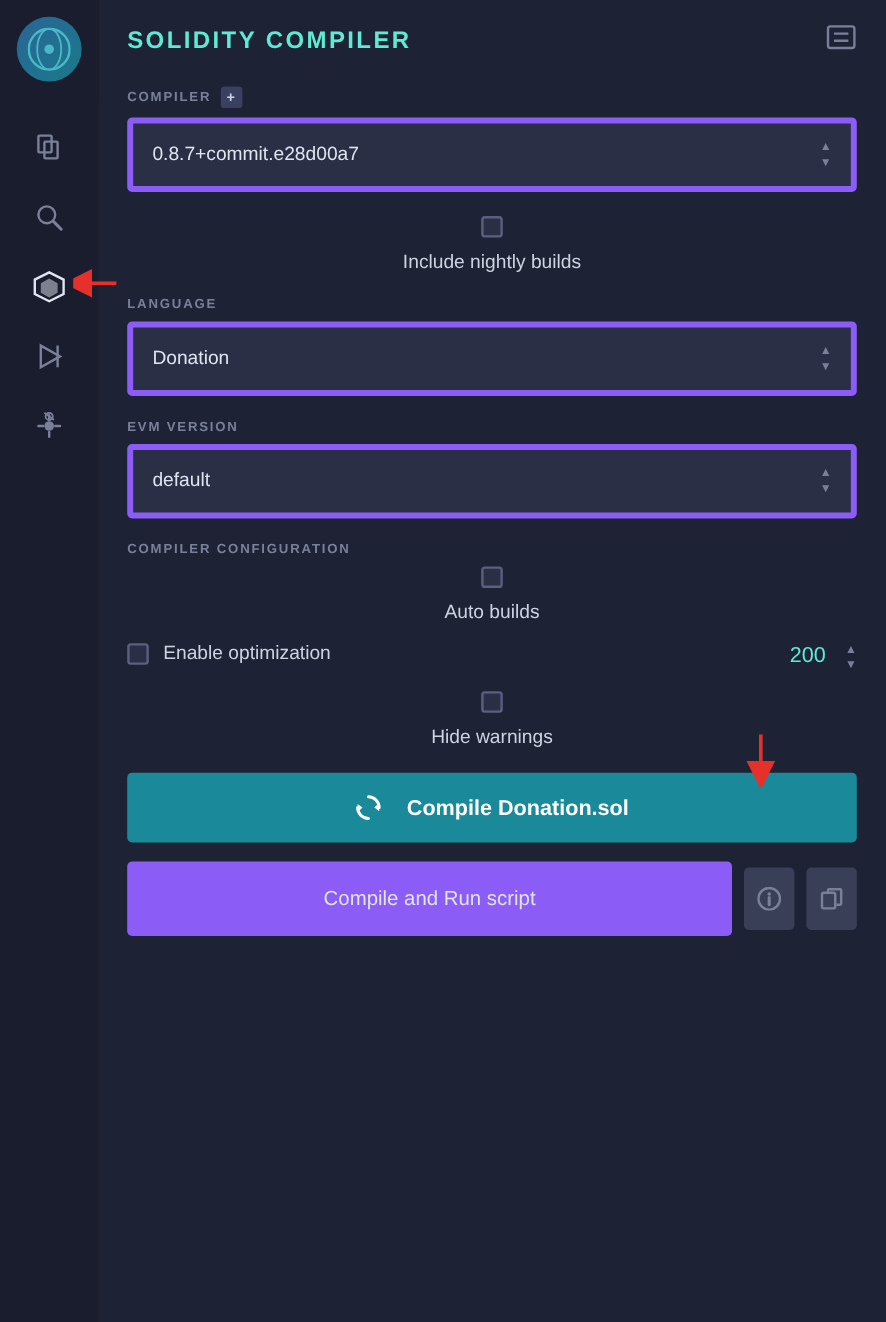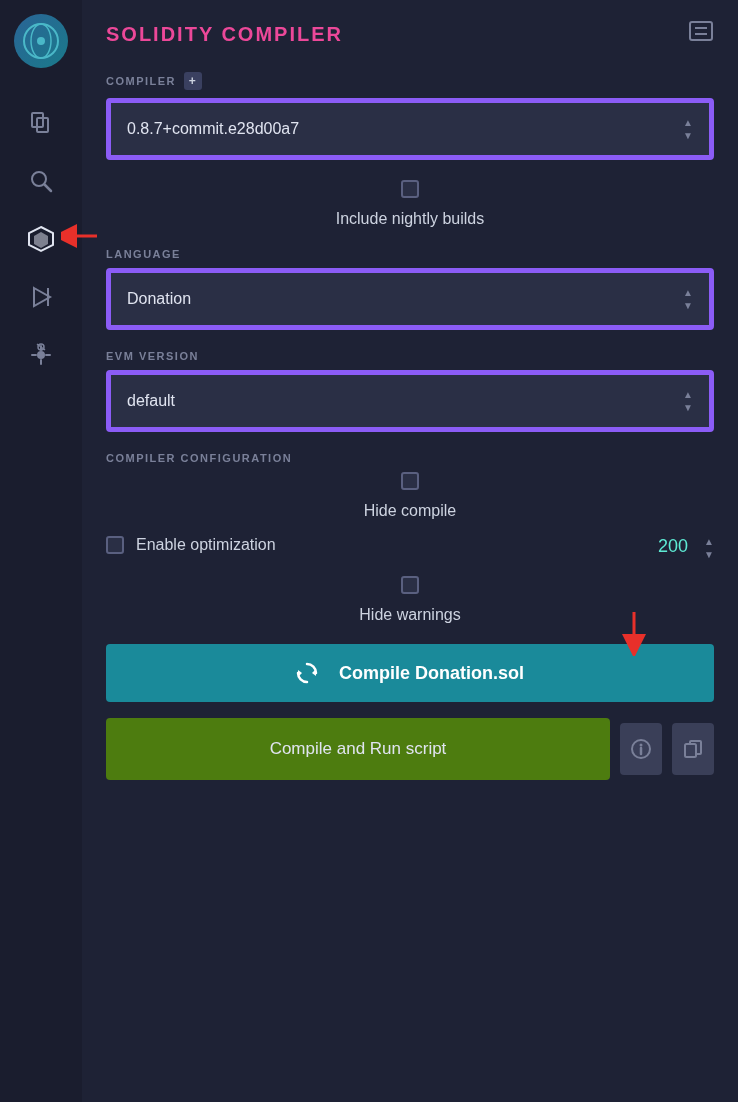--- a/index.html
+++ b/index.html
@@ -74,21 +74,21 @@
       display: flex;
       align-items: center;
       justify-content: space-between;
       margin-bottom: 24px;
     }
 
     .header-title {
       font-size: 20px;
       font-weight: 700;
       letter-spacing: 2px;
-      color: #ec4899;
+      color: #5eead4;
     }
 
     .header-icon {
       font-size: 22px;
       color: #7a8099;
       cursor: pointer;
     }
 
     
     .section-label {
@@ -218,21 +218,21 @@
     }
 
     .compile-run-row {
       display: flex;
       align-items: center;
       gap: 10px;
     }
 
     .compile-run-btn {
       flex: 1;
-      background: #4d7c0f;
+      background: #8b5cf6;
       border: none;
       border-radius: 4px;
       padding: 21px;
       font-size: 17px;
       font-weight: 500;
       color: #e0e4f0;
       cursor: pointer;
     }
 
     .icon-btn {
@@ -370,21 +370,21 @@
     </div>
   </div>
 
   <div class="section-block">
     <div class="section-label">
       <span>COMPILER CONFIGURATION</span>
     </div>
 
     <div class="checkbox-row">
       <div class="checkbox"></div>
-      <span class="checkbox-label">Hide compile</span>
+      <span class="checkbox-label">Auto builds</span>
     </div>
 
     <div class="optimization-row">
       <div class="checkbox"></div>
       <span class="checkbox-label">Enable optimization</span>
       <span class="opt-value">200</span>
       <div class="opt-spinner">
         <span>▲</span>
         <span>▼</span>
       </div>

